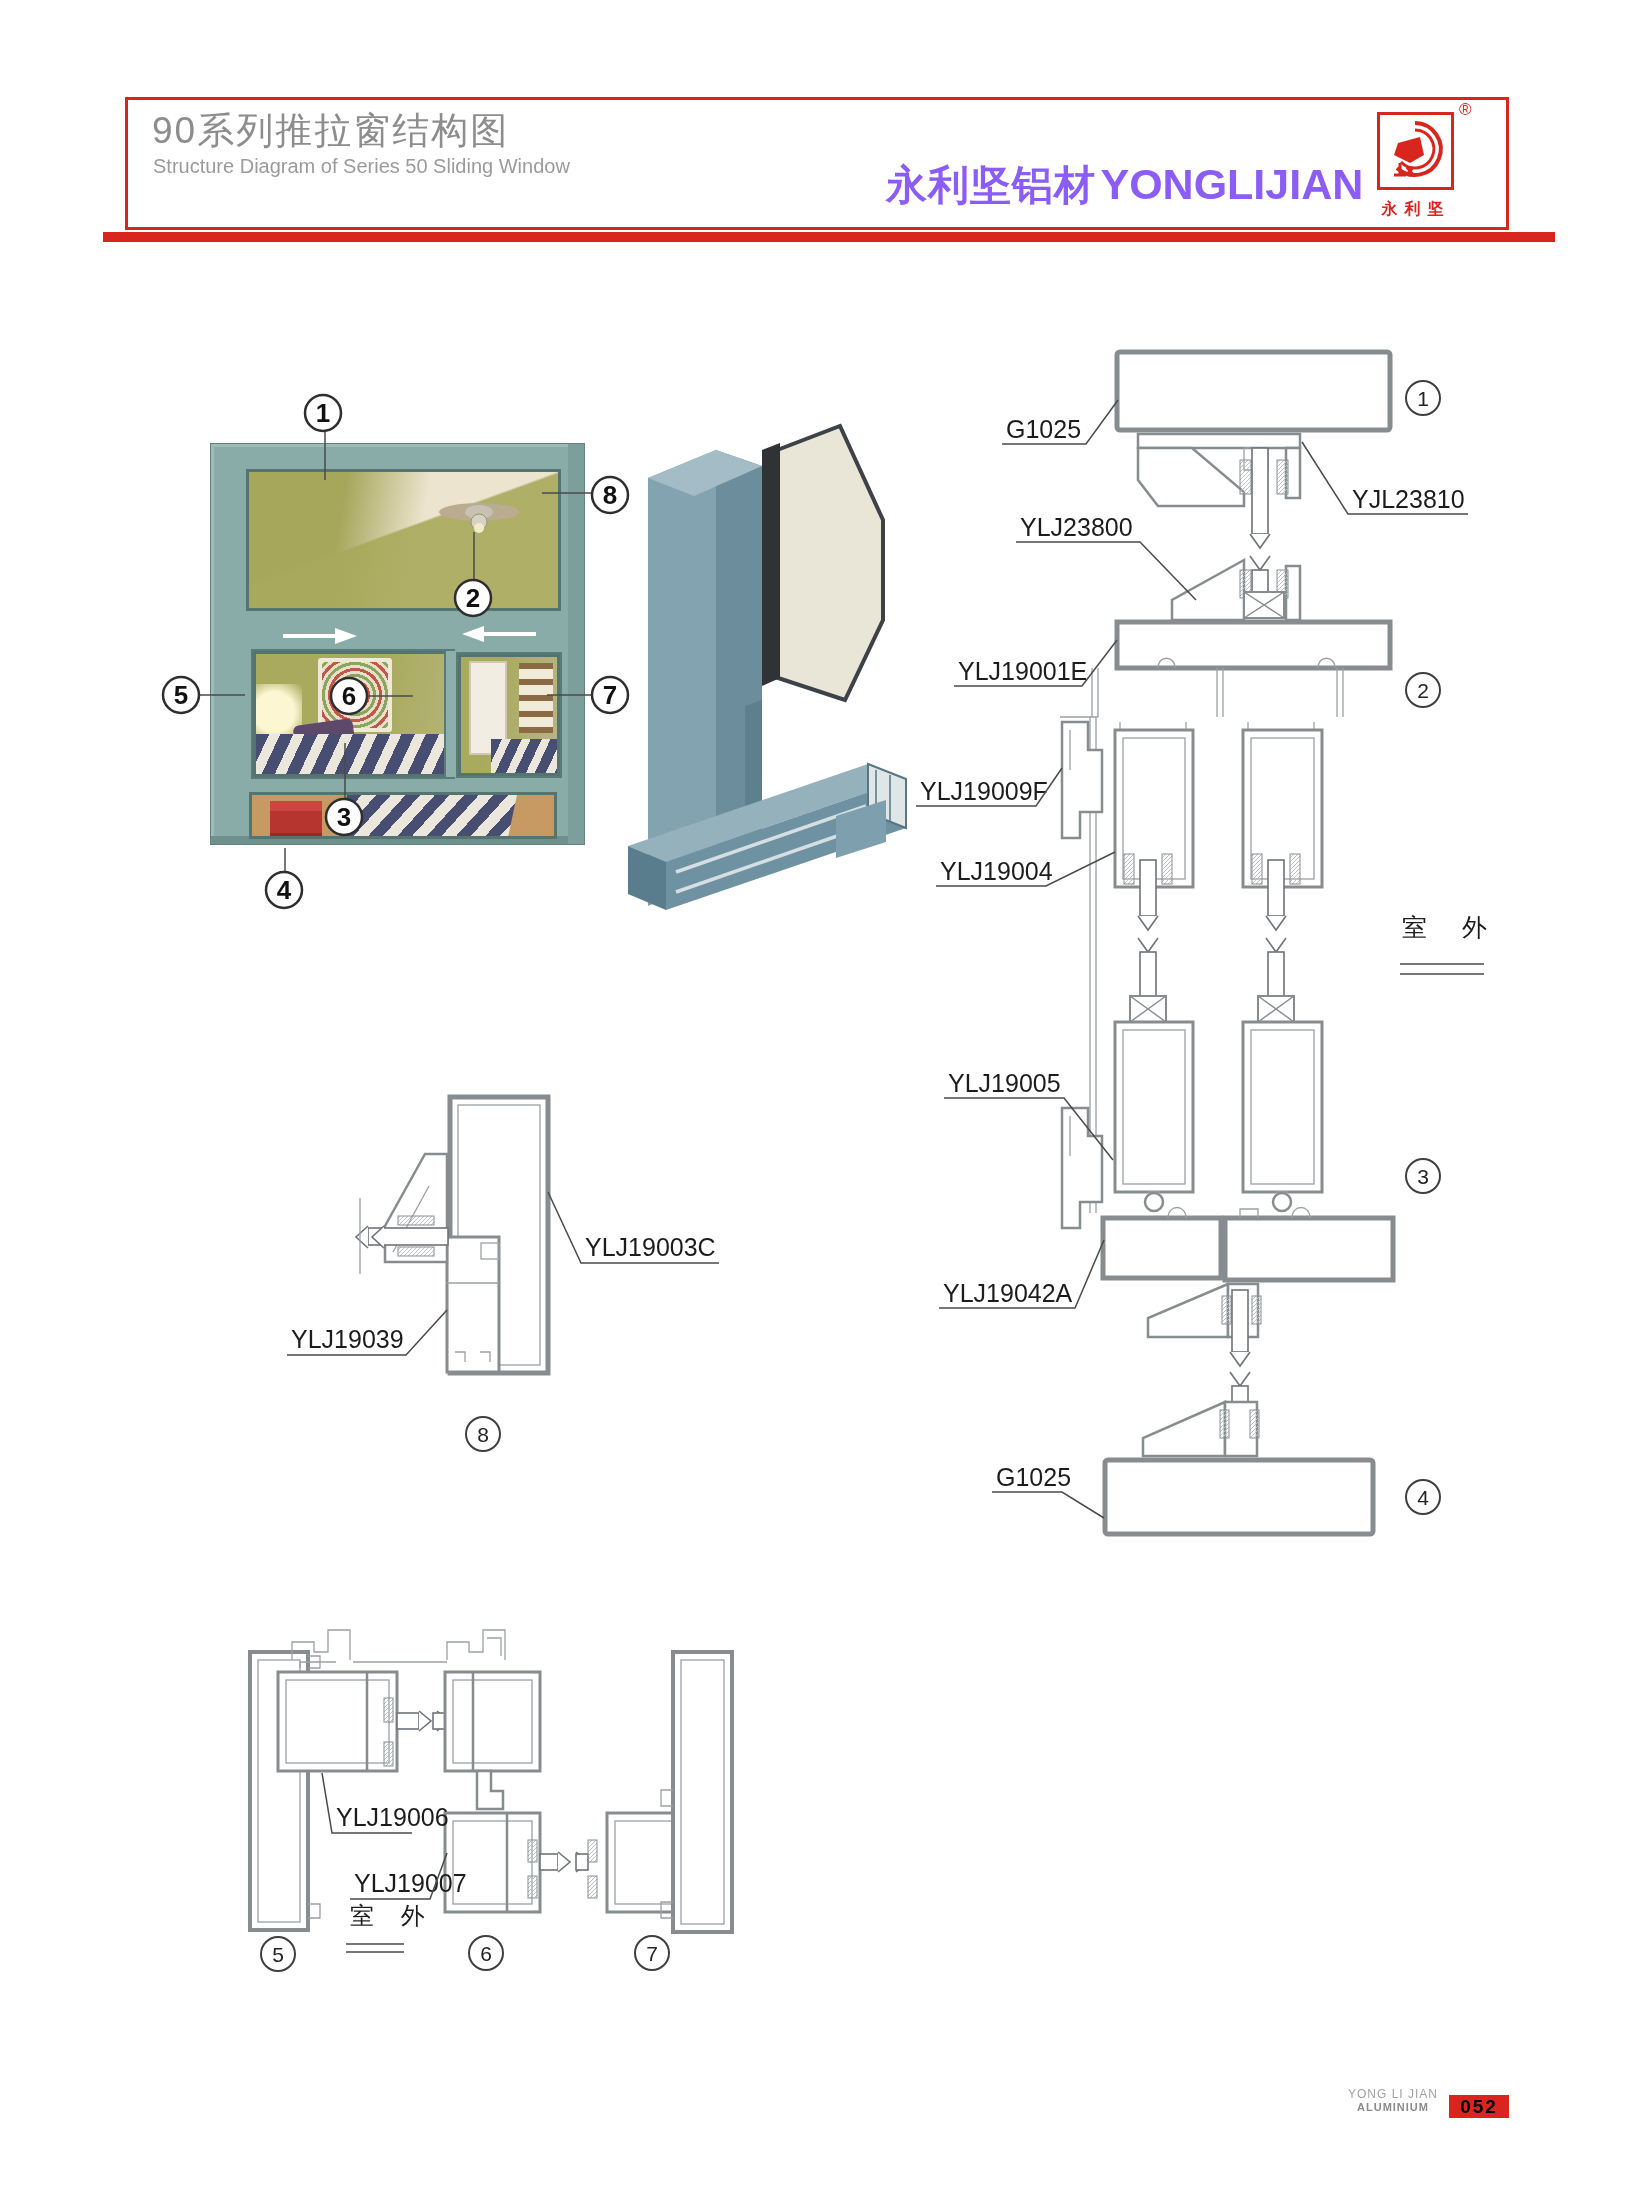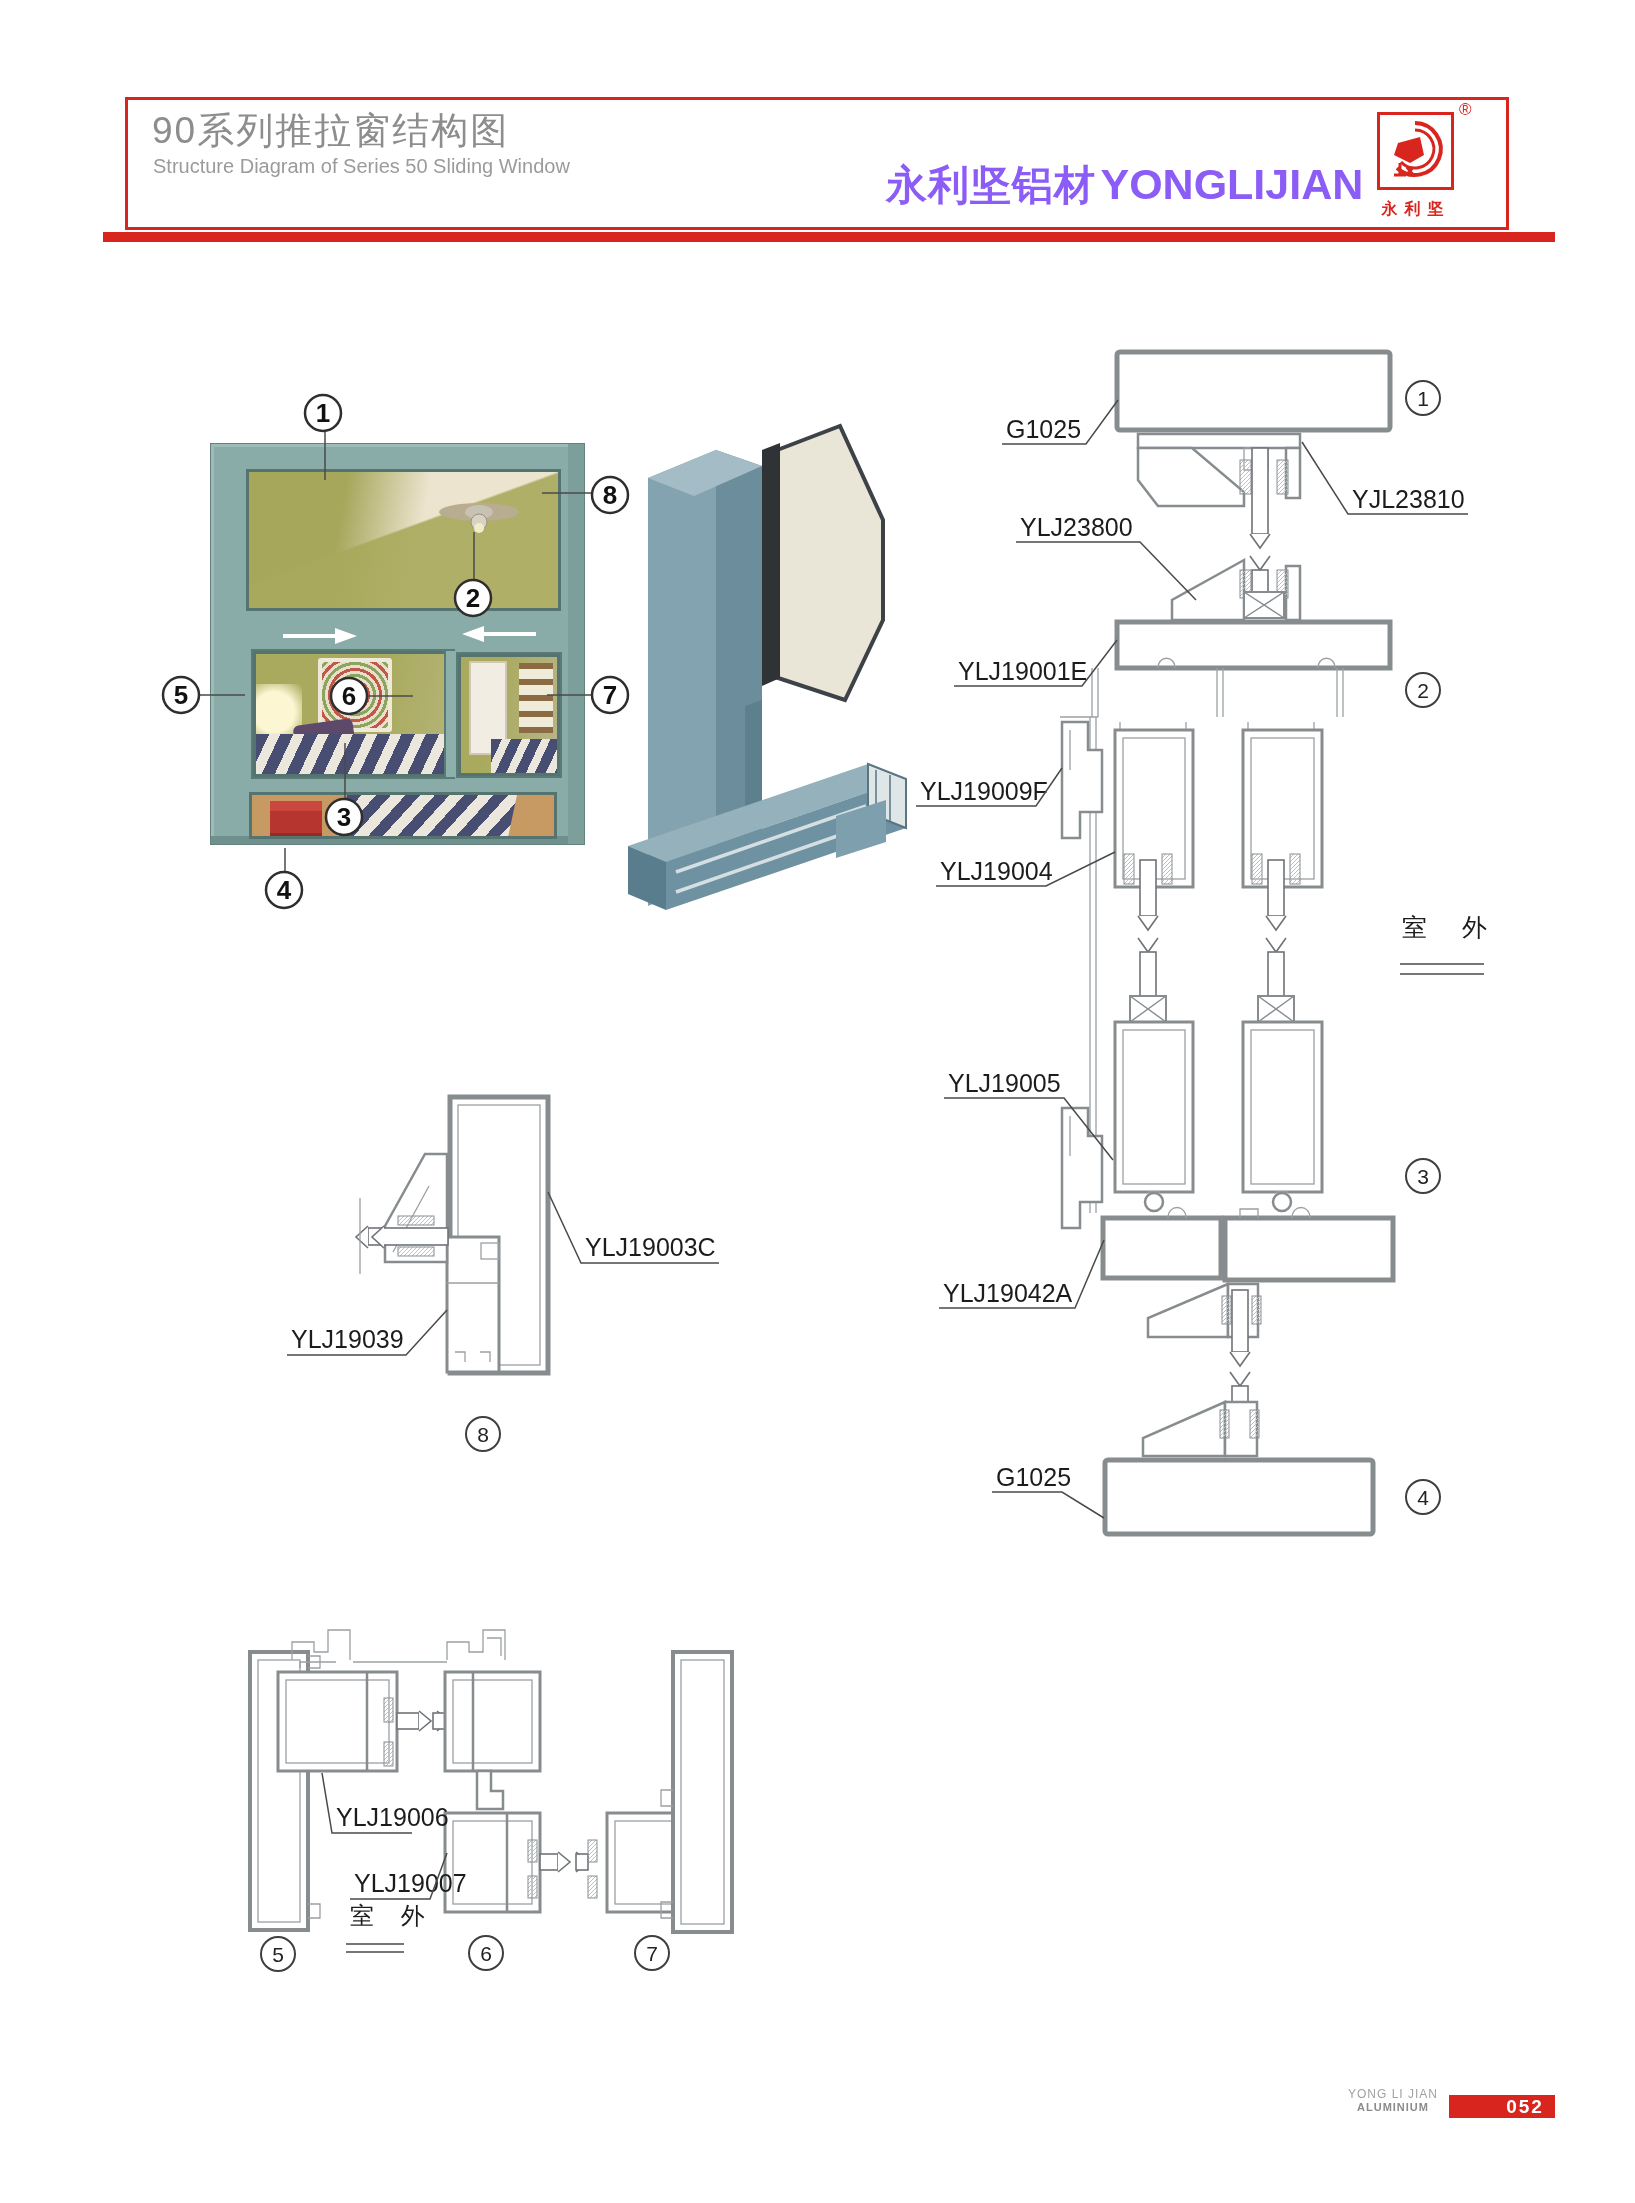--- a/index.html
+++ b/index.html
@@ -19,21 +19,21 @@
            border:3px solid #d8261e;box-sizing:border-box;}
   .logo-reg{position:absolute;left:1459px;top:100px;font-size:17px;color:#d8261e;}
   .logo-cap{position:absolute;left:1374px;top:199px;width:84px;text-align:center;
             font-size:16px;color:#d8261e;letter-spacing:7px;font-weight:bold;}
 
   
   .f-text{position:absolute;left:1340px;top:2088px;width:106px;text-align:center;line-height:13px;}
   .f-text .l1{font-size:12px;color:#a2a2a2;letter-spacing:1px;}
   .f-text .l2{font-size:11px;color:#8b8b8b;font-weight:bold;letter-spacing:1px;}
   .f-page{position:absolute;left:1449px;top:2095px;width:60px;height:23px;background:#d8261e;
-          color:#ffffff;font-size:19px;font-weight:bold;display:flex;align-items:center;justify-content:center;letter-spacing:2px;padding-left:46px;}
+          color:#000000;font-size:19px;font-weight:bold;display:flex;align-items:center;justify-content:center;letter-spacing:2px;}
 
   
   .photo{position:absolute;left:210px;top:443px;width:375px;height:402px;background:#8aaca8;
          border:1px solid #64817e;box-sizing:border-box;
          box-shadow:inset -16px 0 0 #7c9f9b,inset 0 -8px 0 #6f918d,inset 3px 3px 0 #9dbbb7;}
   .photo .pane{position:absolute;border:3px solid #55736f;box-sizing:border-box;overflow:hidden;}
   .transom{left:35px;top:25px;width:315px;height:142px;
            background:linear-gradient(100deg,#a7a75c 0 30%,#ece4cf 55% 100%);}
   .transom .ceil{position:absolute;left:0;top:0;width:100%;height:100%;
            background:linear-gradient(160deg,rgba(236,228,207,0) 45%,rgba(169,169,92,.9) 46%);}

